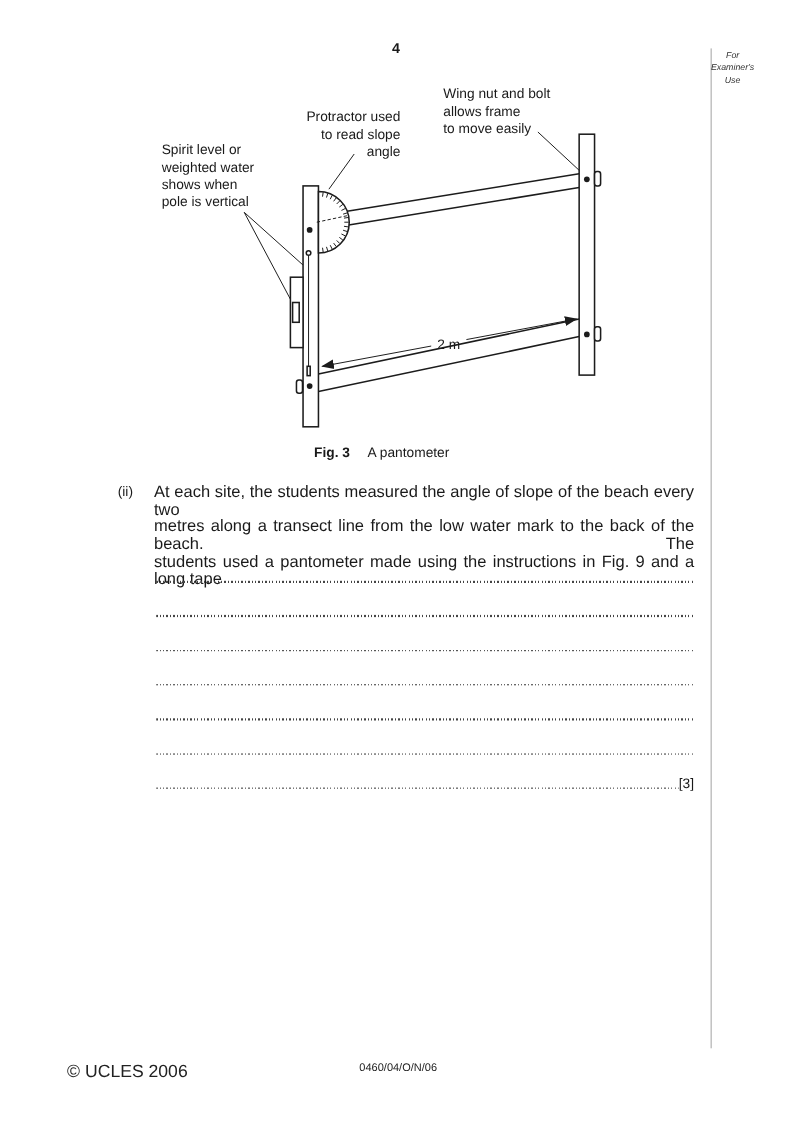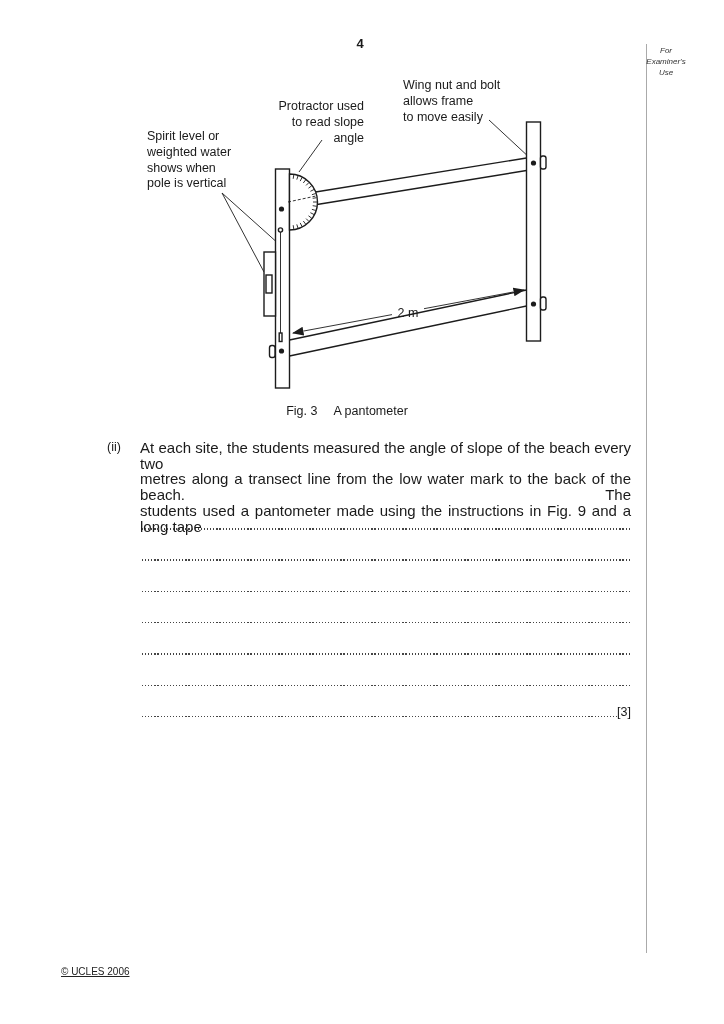--- a/index.html
+++ b/index.html
@@ -12,31 +12,31 @@
   .page-num{left:350px;top:36px;width:20px;text-align:center;font-size:13px;font-weight:bold;}
   .exam-rule{left:646px;top:44px;width:1px;height:909px;background:#aaa;}
   .exam-note{left:644px;top:45px;width:44px;text-align:center;font-style:italic;
              font-size:8px;line-height:11px;color:#333;}
   .fig-label{font-size:12.5px;line-height:15.8px;}
   .lbl-wing{left:403px;top:78px;}
   .lbl-prot{left:270px;top:99px;width:94px;text-align:right;}
   .lbl-spirit{left:147px;top:129px;}
   .diagram{left:140px;top:70px;}
   .caption{left:140px;top:404px;width:414px;text-align:center;font-size:12.5px;}
-  .caption .cap-b{font-weight:normal;margin-right:16px;}
+  .caption .cap-b{font-weight:bold;margin-right:16px;}
   .q-num{left:107px;top:440px;font-size:12.5px;font-weight:normal;}
   .q-text{left:140px;top:440px;width:491px;font-size:15px;line-height:15.7px;}
   .q-line{text-align:justify;text-align-last:justify;}
   .q-line:last-child{text-align-last:auto;}
   .answers{left:142px;top:528px;width:489px;height:200px;}
   .ans-line{position:absolute;left:0;right:0;height:1.6px;
     background:repeating-linear-gradient(to right,#444 0 1.2px,transparent 1.2px 3.1px);}
   .ans-line.last{right:14px;}
   .marks{position:absolute;right:0;top:176px;font-size:12.5px;line-height:16px;}
-  .footer-copy{left:61px;top:966px;font-size:10px;color:#222;text-decoration:underline;}
+  .footer-copy{left:61px;top:966px;font-size:16px;color:#222;}
   .footer-code{left:0;top:966px;width:724px;text-align:center;font-size:10px;color:#222;}
   svg .ln{stroke:#1c1c1c;stroke-width:1.4;fill:none;}
   svg .thin{stroke:#1c1c1c;stroke-width:0.9;fill:none;}
   svg .shape{stroke:#1c1c1c;stroke-width:1.4;fill:#fff;}
   svg .fillb{fill:#1c1c1c;stroke:none;}
   svg text{font-family:"Liberation Sans","DejaVu Sans",sans-serif;font-size:12.5px;fill:#1a1a1a;}
 </style>
 </head>
 <body>
 
@@ -149,14 +149,15 @@
     <div class="ans-line" style="top:31.3px"></div>
     <div class="ans-line" style="top:62.6px"></div>
     <div class="ans-line" style="top:93.9px"></div>
     <div class="ans-line" style="top:125.2px"></div>
     <div class="ans-line" style="top:156.5px"></div>
     <div class="ans-line last" style="top:187.8px"></div>
     <span class="marks">[3]</span>
   </div>
 
   <div class="abs footer-copy">© UCLES 2006</div>
+  <div class="abs footer-code">0460/04/O/N/06</div>
 
 </div>
 
 </body></html>

